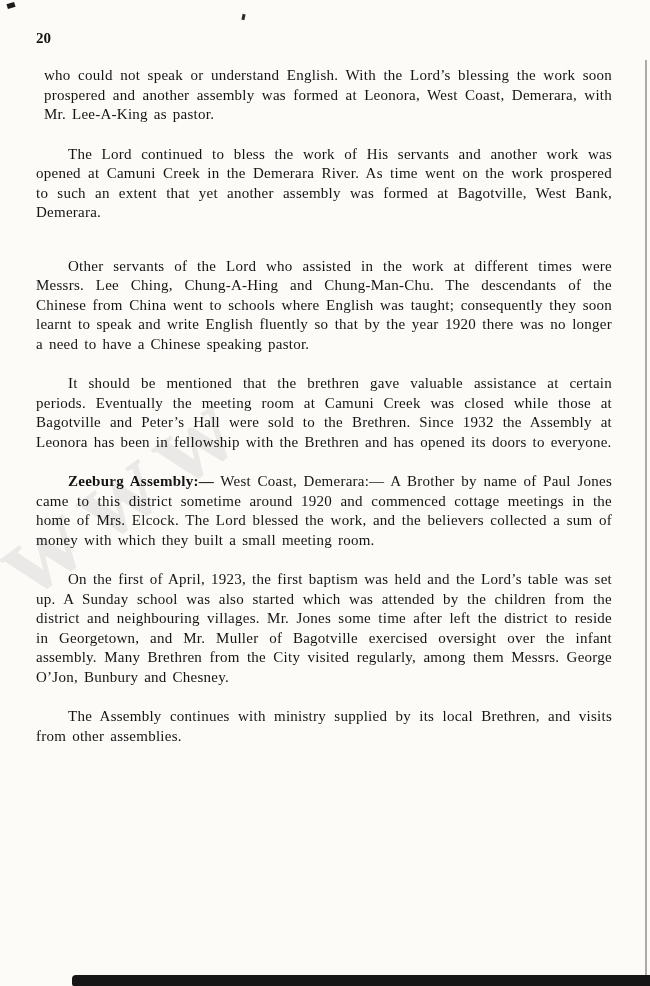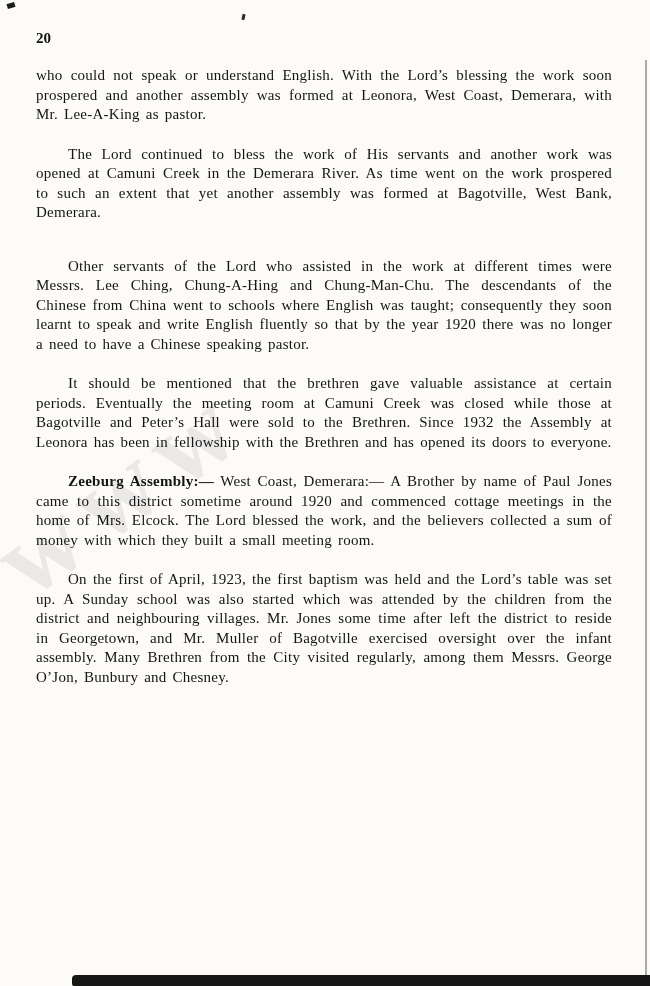--- a/index.html
+++ b/index.html
@@ -71,20 +71,21 @@
     line-height: 19.5px;
     word-spacing: 2px;
     letter-spacing: 0.25px;
   }
   .body-text p {
     margin: 0 0 20px 0;
     text-indent: 32px;
   }
   .body-text p.no-indent {
     text-indent: 0;
+    margin-left: 8px;
   }
   .body-text p.gap-lg {
     margin-bottom: 34px;
   }
   .lead-bold {
     font-weight: bold;
   }
   .scan-bar-bottom {
     position: absolute;
     left: 72px;
@@ -124,19 +125,20 @@
     <span class="header-tick"></span>
   </div>
 
   <div class="body-text">
     <p class="no-indent">who could not speak or understand English.  With the Lord’s blessing the work soon prospered and another assembly was formed at Leonora, West Coast, Demerara, with Mr. Lee-A-King as pastor.</p>
     <p class="gap-lg">The Lord continued to bless the work of His servants and another work was opened at Camuni Creek in the Demerara River.  As time went on the work prospered to such an extent that yet another assembly was formed at Bagotville, West Bank, Demerara.</p>
     <p>Other servants of the Lord who assisted in the work at different times were Messrs. Lee Ching, Chung-A-Hing and Chung-Man-Chu. The descendants of the Chinese from China went to schools where English was taught; consequently they soon learnt to speak and write English fluently so that by the year 1920 there was no longer a need to have a Chinese speaking pastor.</p>
     <p>It should be mentioned that the brethren gave valuable assistance at certain periods.  Eventually the meeting room at Camuni Creek was closed while those at Bagotville and Peter’s Hall were sold to the Brethren.  Since 1932 the Assembly at Leonora has been in fellowship with the Brethren and has opened its doors to everyone.</p>
     <p><span class="lead-bold">Zeeburg Assembly:—</span> <span>West Coast, Demerara:— A Brother by name of Paul Jones came to this district sometime around 1920 and commenced cottage meetings in the home of Mrs. Elcock.  The Lord blessed the work, and the believers collected a sum of money with which they built a small meeting room.</span></p>
     <p>On the first of April, 1923, the first baptism was held and the Lord’s table was set up.  A Sunday school was also started which was attended by the children from the district and neighbouring villages. Mr. Jones some time after left the district to reside in Georgetown, and Mr. Muller of Bagotville exercised oversight over the infant assembly.  Many Brethren from the City visited regularly, among them Messrs. George O’Jon, Bunbury and Chesney.</p>
+    <p>The Assembly continues with ministry supplied by its local Brethren, and visits from other assemblies.</p>
   </div>
 
   <div class="scan-speck-corner"></div>
   <div class="scan-line-right"></div>
   <div class="scan-bar-bottom"></div>
 
 </div>
 
 </body></html>

